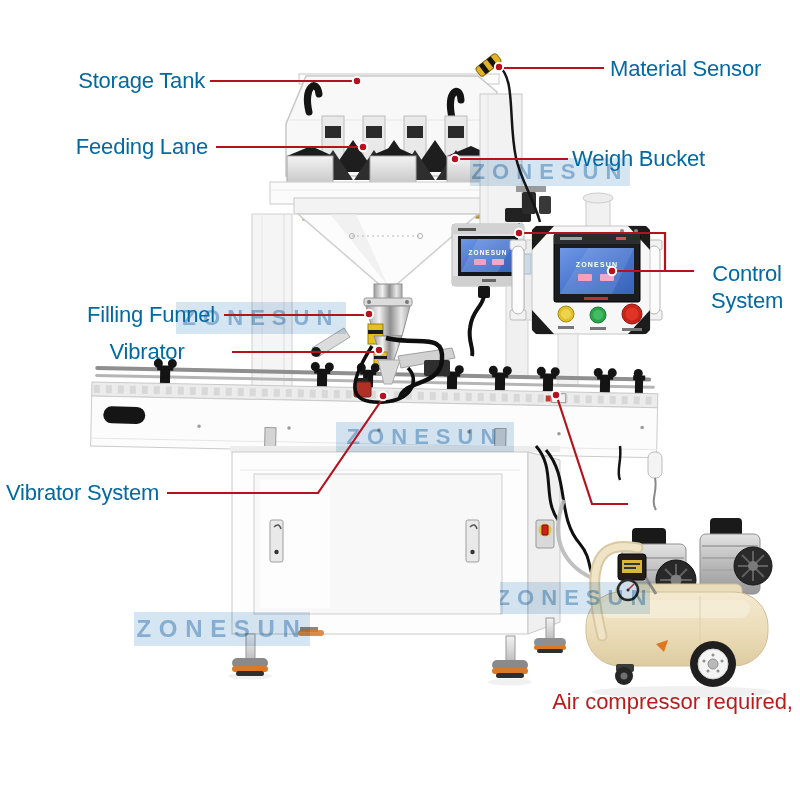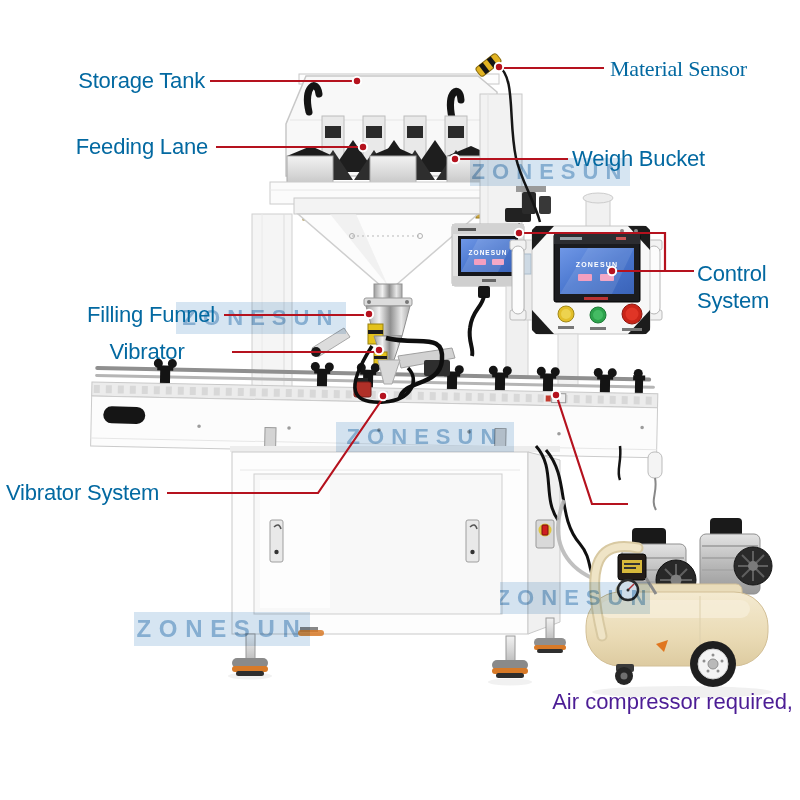--- a/index.html
+++ b/index.html
@@ -3,32 +3,32 @@
 <meta charset="utf-8">
 <style>
   html,body{margin:0;padding:0;background:#fff;}
   #stage{position:relative;width:800px;height:800px;background:#ffffff;overflow:hidden;
          font-family:"Liberation Sans",sans-serif;}
   #machine-art{position:absolute;left:0;top:0;z-index:10;}
   #leader-art{position:absolute;left:0;top:0;z-index:30;pointer-events:none;}
   .label{position:absolute;z-index:40;font-size:22px;line-height:1.22;color:#0369a1;
          letter-spacing:-0.2px;white-space:nowrap;}
   .label.r{text-align:right;}
-  .label.wrap{white-space:normal;}
+  .label.wrap{white-space:normal;text-align:center;}
   #cl-storage{left:55px;top:68px;width:150px;}
   #cl-feeding{left:58px;top:134px;width:150px;}
-  #cl-material{left:610px;top:56px;font-family:Liberation Serif, serif;}
+  #cl-material{left:610px;top:56px;}
   #cl-weigh{left:572px;top:146px;}
   #cl-control{left:697px;top:261px;width:100px;}
   #cl-filling{left:63px;top:302px;width:152px;}
   #cl-vibrator{left:72px;top:339px;width:150px;text-align:center;}
   #cl-indexing{left:6px;top:480px;}
   #cl-brushing{left:631px;top:489px;}
   #note{position:absolute;z-index:40;left:493px;top:688px;width:300px;text-align:right;
-        font-size:22px;line-height:1.28;color:#4c1d95;}
+        font-size:22px;line-height:1.28;color:#b91c1c;}
   .wm{position:absolute;z-index:20;display:flex;align-items:center;justify-content:center;
       background:rgba(186,212,234,0.6);color:#86aed1;font-weight:bold;font-size:22px;
       letter-spacing:0.32em;white-space:nowrap;overflow:hidden;mix-blend-mode:multiply;}
   #wm1{left:470px;top:158px;width:160px;height:28px;}
   #wm2{left:176px;top:302px;width:170px;height:32px;}
   #wm3{left:336px;top:422px;width:178px;height:30px;}
   #wm4{left:134px;top:612px;width:176px;height:34px;font-size:24px;}
   #wm5{left:500px;top:582px;width:150px;height:32px;}
 </style>
 </head>

